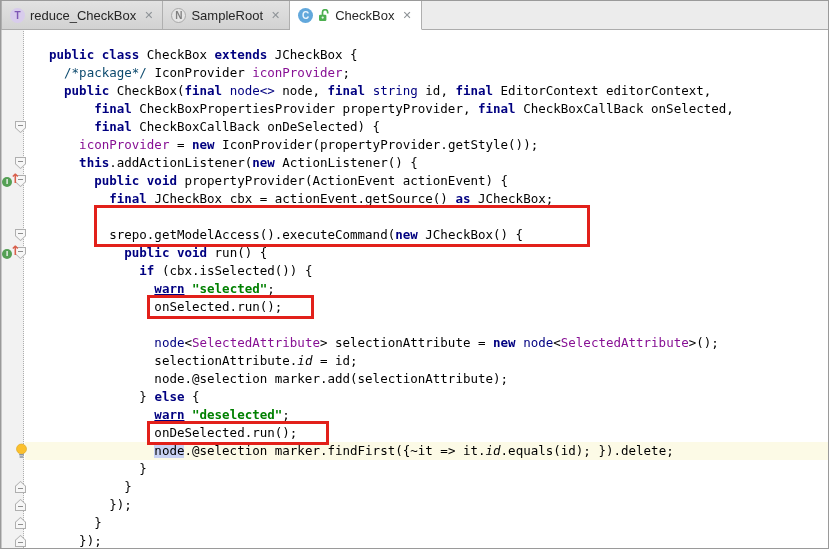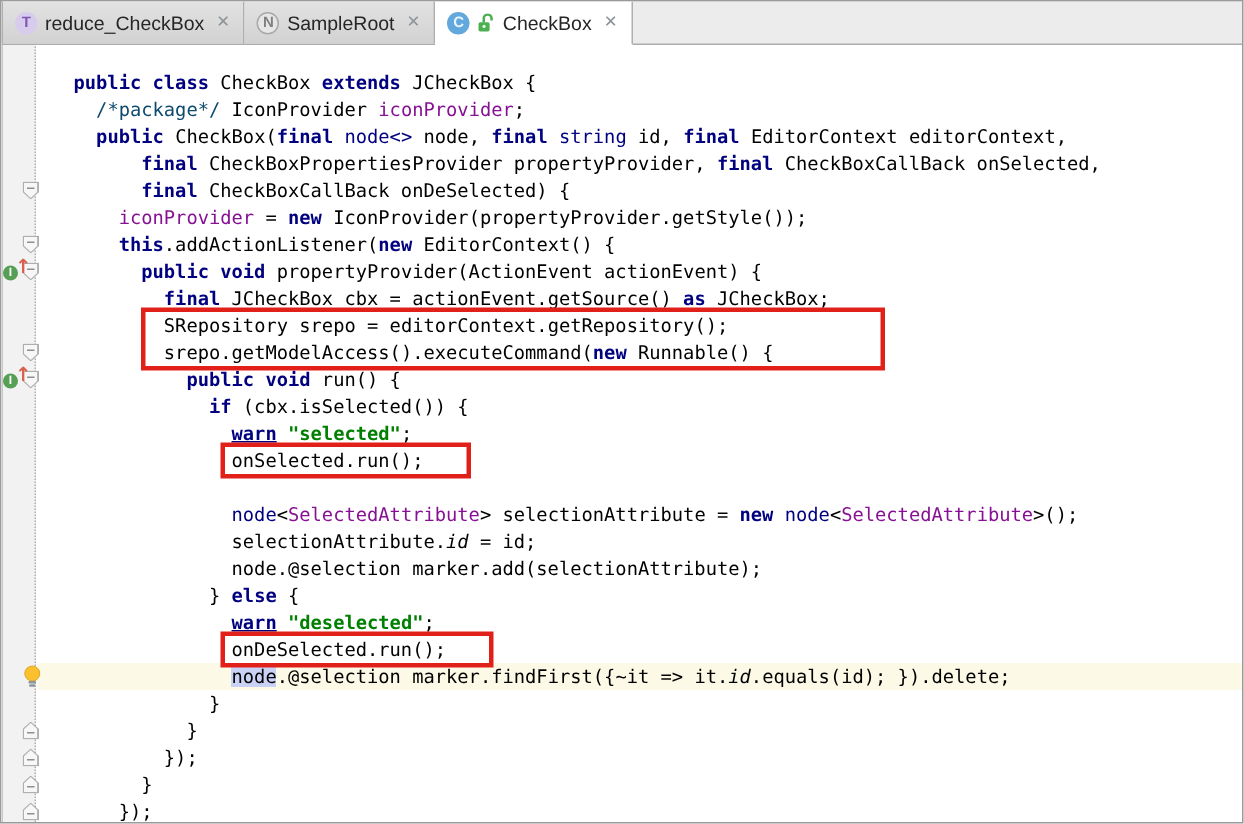--- a/index.html
+++ b/index.html
@@ -91,25 +91,24 @@
   <div class="editor">
     <div class="gutter" id="gutter"></div>
     <div class="code" id="code">
         <div class="caret-row" style="top: 413px;"></div>
         <div class="code-line" style="top: 17px;"><span class="tk-kw">public class </span><span class="tk-pl">CheckBox </span><span class="tk-kw">extends </span><span class="tk-pl">JCheckBox {</span></div>
         <div class="code-line" style="top: 35px;">  <span class="tk-com">/*package*/ </span><span class="tk-pl">IconProvider </span><span class="tk-fld">iconProvider</span><span class="tk-pl">;</span></div>
         <div class="code-line" style="top: 53px;">  <span class="tk-kw">public </span><span class="tk-pl">CheckBox(</span><span class="tk-kw">final </span><span class="tk-nkw">node&lt;&gt; </span><span class="tk-pl">node, </span><span class="tk-kw">final </span><span class="tk-nkw">string </span><span class="tk-pl">id, </span><span class="tk-kw">final </span><span class="tk-pl">EditorContext editorContext,</span></div>
         <div class="code-line" style="top: 71px;">      <span class="tk-kw">final </span><span class="tk-pl">CheckBoxPropertiesProvider propertyProvider, </span><span class="tk-kw">final </span><span class="tk-pl">CheckBoxCallBack onSelected,</span></div>
         <div class="code-line" style="top: 89px;">      <span class="tk-kw">final </span><span class="tk-pl">CheckBoxCallBack onDeSelected) {</span></div>
         <div class="code-line" style="top: 107px;">    <span class="tk-fld">iconProvider</span><span class="tk-pl"> = </span><span class="tk-kw">new </span><span class="tk-pl">IconProvider(propertyProvider.getStyle());</span></div>
-        <div class="code-line" style="top: 125px;">    <span class="tk-kw">this</span><span class="tk-pl">.addActionListener(</span><span class="tk-kw">new </span><span class="tk-pl">EditorContext() {</span></div>
+        <div class="code-line" style="top: 125px;">    <span class="tk-kw">this</span><span class="tk-pl">.addActionListener(</span><span class="tk-kw">new </span><span class="tk-pl">ActionListener() {</span></div>
         <div class="code-line" style="top: 143px;">      <span class="tk-kw">public void </span><span class="tk-pl">propertyProvider(ActionEvent actionEvent) {</span></div>
         <div class="code-line" style="top: 161px;">        <span class="tk-kw">final </span><span class="tk-pl">JCheckBox cbx = actionEvent.getSource() </span><span class="tk-kw">as </span><span class="tk-pl">JCheckBox;</span></div>
-        <div class="code-line" style="top: 179px;">        <span class="tk-pl">SRepository srepo = editorContext.getRepository();</span></div>
-        <div class="code-line" style="top: 197px;">        <span class="tk-pl">srepo.getModelAccess().executeCommand(</span><span class="tk-kw">new </span><span class="tk-pl">Runnable() {</span></div>
+        <div class="code-line" style="top: 197px;">        <span class="tk-pl">srepo.getModelAccess().executeCommand(</span><span class="tk-kw">new </span><span class="tk-pl">JCheckBox() {</span></div>
         <div class="code-line" style="top: 215px;">          <span class="tk-kw">public void </span><span class="tk-pl">run() {</span></div>
         <div class="code-line" style="top: 233px;">            <span class="tk-kw">if </span><span class="tk-pl">(cbx.isSelected()) {</span></div>
         <div class="code-line" style="top: 251px;">              <span class="tk-kwu">warn</span><span class="tk-pl"> </span><span class="tk-str">"selected"</span><span class="tk-pl">;</span></div>
         <div class="code-line" style="top: 269px;">              <span class="tk-pl">onSelected.run();</span></div>
         <div class="code-line" style="top: 287px;"></div>
         <div class="code-line" style="top: 305px;">              <span class="tk-nkw">node</span><span class="tk-pl">&lt;</span><span class="tk-fld">SelectedAttribute</span><span class="tk-pl">&gt; selectionAttribute = </span><span class="tk-kw">new </span><span class="tk-nkw">node</span><span class="tk-pl">&lt;</span><span class="tk-fld">SelectedAttribute</span><span class="tk-pl">&gt;();</span></div>
         <div class="code-line" style="top: 323px;">              <span class="tk-pl">selectionAttribute.</span><span class="tk-ital">id</span><span class="tk-pl"> = id;</span></div>
         <div class="code-line" style="top: 341px; text-align: center;">              <span class="tk-pl">node.@selection marker.add(selectionAttribute);</span></div>
         <div class="code-line" style="top: 359px;">            <span class="tk-pl">} </span><span class="tk-kw">else </span><span class="tk-pl">{</span></div>
         <div class="code-line" style="top: 377px;">              <span class="tk-kwu">warn</span><span class="tk-pl"> </span><span class="tk-str">"deselected"</span><span class="tk-pl">;</span></div>

